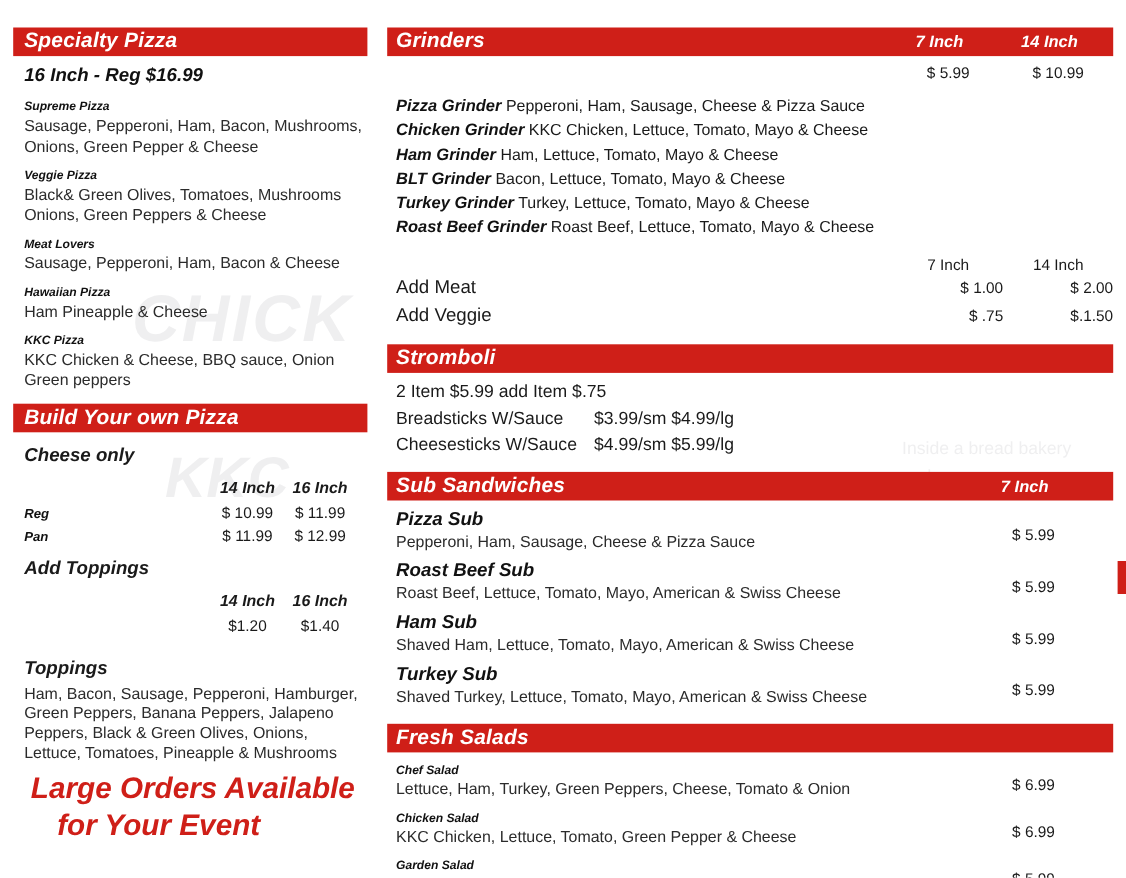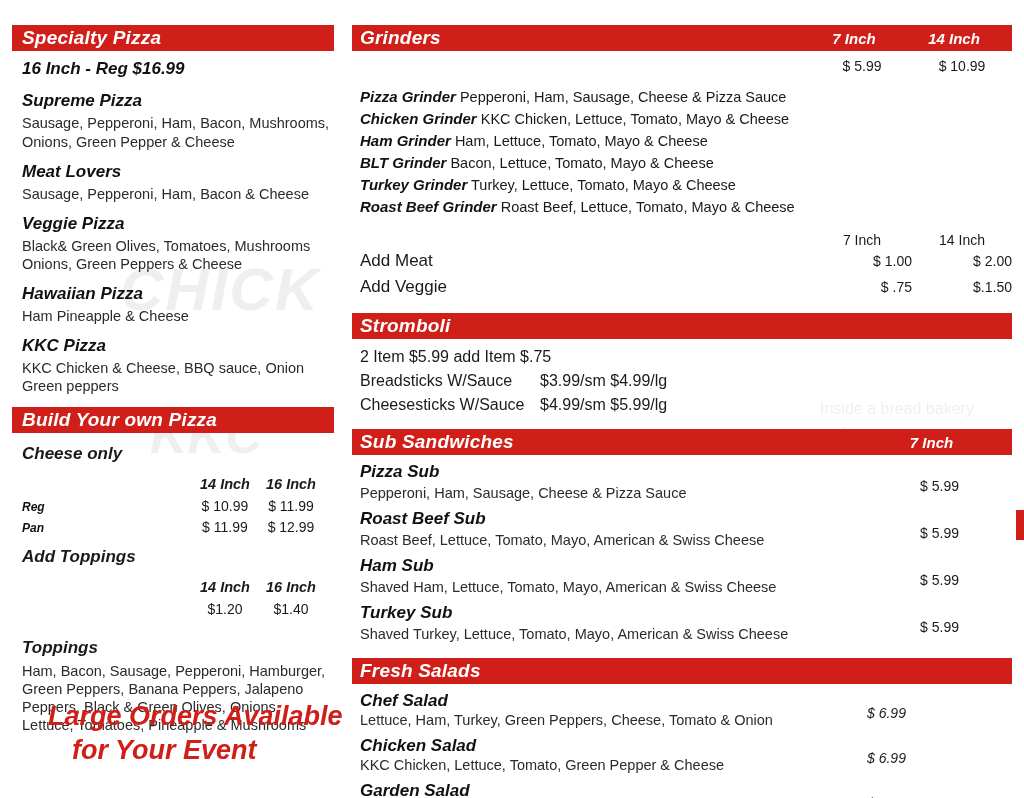--- a/index.html
+++ b/index.html
@@ -35,21 +35,21 @@
   .bar .bar-col {
     font-size: 15px;
     font-weight: bold;
     font-style: italic;
     text-align: center;
     white-space: nowrap;
   }
   .cat-name {
     font-weight: bold;
     font-style: italic;
-    font-size: 17px;
+    font-size: 11px;
     color: #111;
     margin: 0;
     white-space: nowrap;
   }
   .desc {
     font-size: 14.5px;
     color: #2b2b2b;
     line-height: 1.25;
     font-style: normal;
   }
@@ -131,21 +131,20 @@
   }
   .large-orders {
     position: absolute;
     left: 28px; top: 700px;
     color: #cf1f18;
     font-weight: bold;
     font-style: italic;
     font-size: 27px;
     line-height: 1.25;
     width: 300px;
-    margin-left: 20px;
   }
   .large-orders .l2 { padding-left: 24px; }
 
   
   .right {
     position: absolute;
     left: 352px; top: 25px;
     width: 660px;
   }
   .grinders-bar .bar-title { flex: 1; }
@@ -221,24 +220,23 @@
   .salads-wrap { margin-top: 14px; }
   .salad-item {
     display: flex;
     align-items: flex-start;
     padding-left: 8px;
     margin-top: 7px;
   }
   .salad-item .left-txt { flex: 1; }
   .salad-item .p {
     width: 145px;
-    text-align: left;
+    text-align: center;
     font-size: 14px;
     padding-top: 14px;
-    font-style: italic;
   }
 
   .footer-addr {
     position: absolute;
     left: 415px; top: 755px;
     font-size: 18px;
     color: #1a1a1a;
     white-space: nowrap;
   }
 
@@ -282,27 +280,27 @@
     <div class="sizes">
       <div>16 Inch - Reg $16.99</div>
     </div>
 
     <div class="pizza-block">
       <div class="cat-name">Supreme Pizza</div>
       <div class="desc">Sausage, Pepperoni, Ham, Bacon, Mushrooms, Onions, Green Pepper &amp; Cheese</div>
     </div>
 
     <div class="pizza-block">
+      <div class="cat-name">Veggie Pizza</div>
+      <div class="desc">Black&amp; Green Olives, Tomatoes, Mushrooms Onions, Green Peppers &amp; Cheese</div>
+    </div>
+
+    <div class="pizza-block">
       <div class="cat-name">Meat Lovers</div>
       <div class="desc">Sausage, Pepperoni, Ham, Bacon &amp; Cheese</div>
-    </div>
-
-    <div class="pizza-block">
-      <div class="cat-name">Veggie Pizza</div>
-      <div class="desc">Black&amp; Green Olives, Tomatoes, Mushrooms Onions, Green Peppers &amp; Cheese</div>
     </div>
 
     <div class="pizza-block">
       <div class="cat-name">Hawaiian Pizza</div>
       <div class="desc">Ham Pineapple &amp; Cheese</div>
     </div>
 
     <div class="pizza-block">
       <div class="cat-name">KKC Pizza</div>
       <div class="desc">KKC Chicken &amp; Cheese, BBQ sauce, Onion Green peppers</div>

